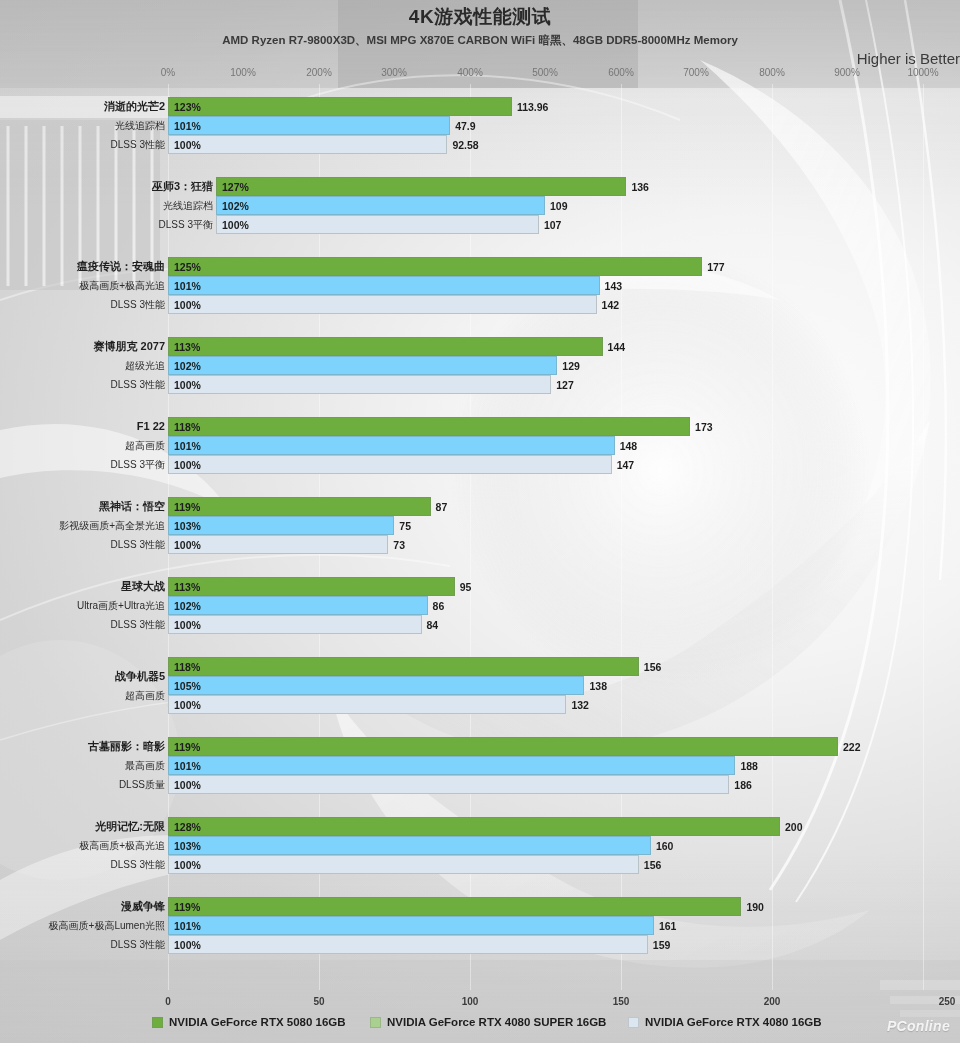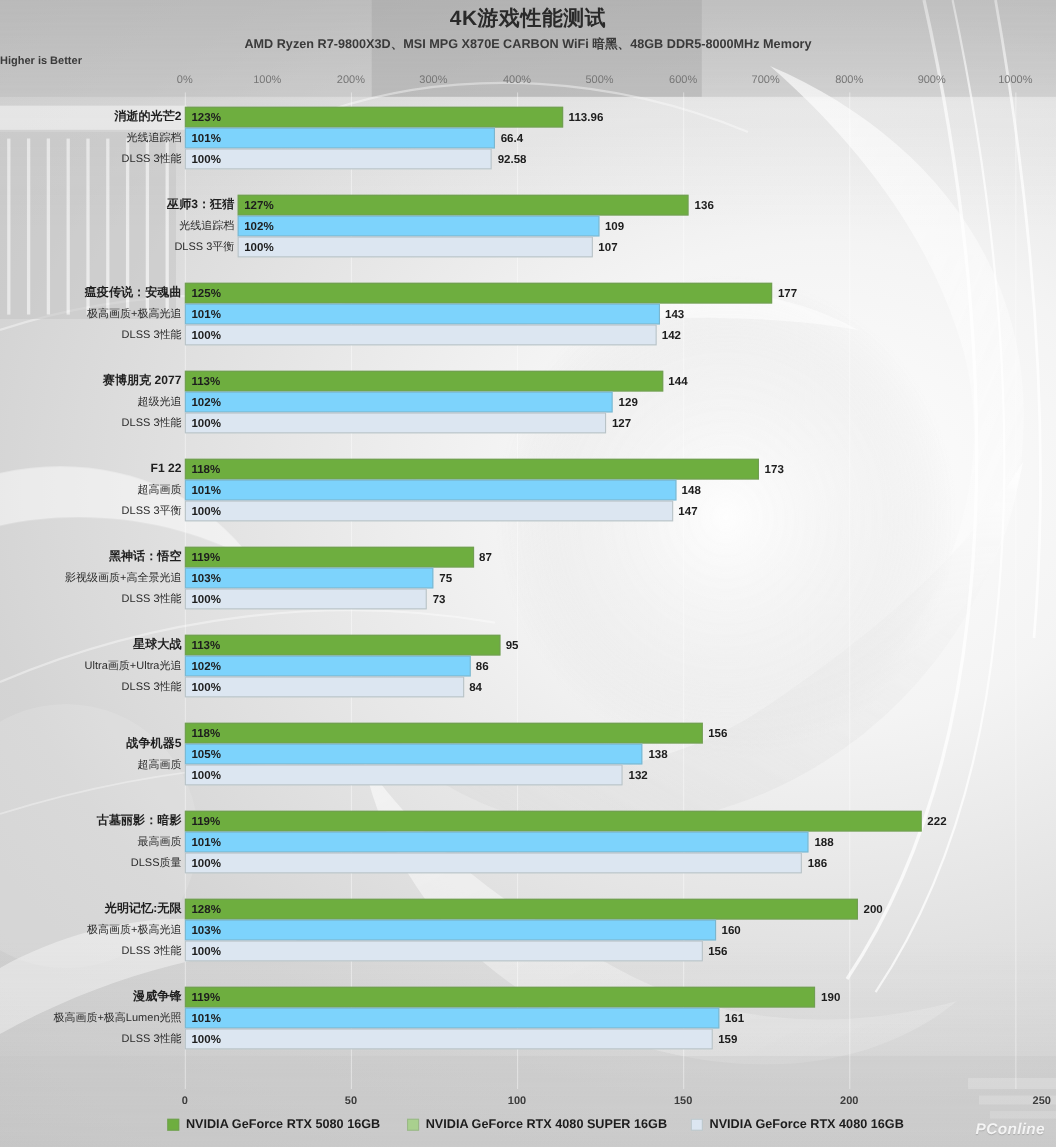--- a/index.html
+++ b/index.html
@@ -31,22 +31,22 @@
 
   .title{
     position:absolute;left:0;right:0;top:4px;text-align:center;
     font-size:19px;font-weight:bold;color:#2a2a2a;letter-spacing:.5px;
   }
   .subtitle{
     position:absolute;left:0;right:0;top:33px;text-align:center;
     font-size:11.5px;font-weight:bold;color:#3a3a3a;
   }
   .subtitle2{
-    position:absolute;left:0;right:0;top:50px;text-align:left;
-    font-size:10px;font-weight:bold;color:#3a3a3a;
+    position:absolute;left:0;right:0;top:50px;text-align:right;
+    font-size:15px;font-weight:normal;color:#3a3a3a;
   }
 
   
   .axis-top{position:absolute;left:0;top:67px;width:960px;height:14px;}
   .axis-top .t{
     position:absolute;top:0;font-size:10px;color:#767676;
     transform:translateX(-50%);white-space:nowrap;
   }
 
   
@@ -220,21 +220,21 @@
         <div class="bars">
           <div class="row" style="top: 0px;">
             <div class="bar s0" style="width: 343.931px;">
               <span class="pct">123%</span>
               <span class="val">113.96</span>
             </div>
           </div>
           <div class="row" style="top: 19px;">
             <div class="bar s1" style="width: 282.183px;">
               <span class="pct">101%</span>
-              <span class="val">66.4</span>
+              <span class="val">47.9</span>
             </div>
           </div>
           <div class="row" style="top: 38px;">
             <div class="bar s2" style="width: 279.406px;">
               <span class="pct">100%</span>
               <span class="val">92.58</span>
             </div>
           </div>
         </div>
       </div>

